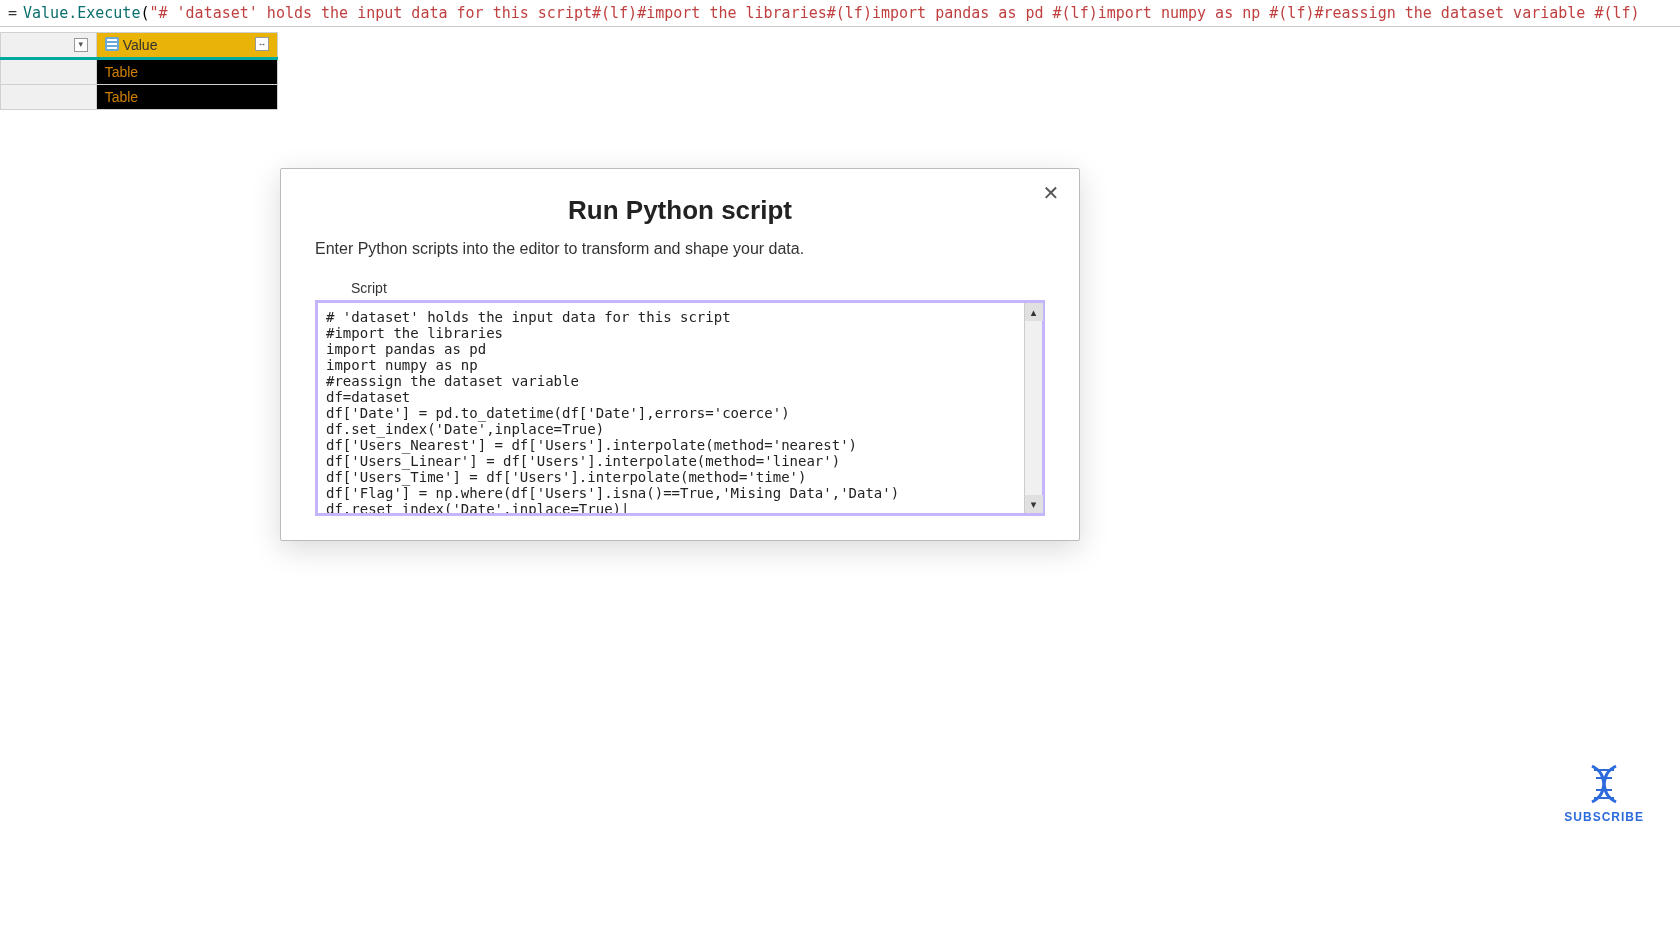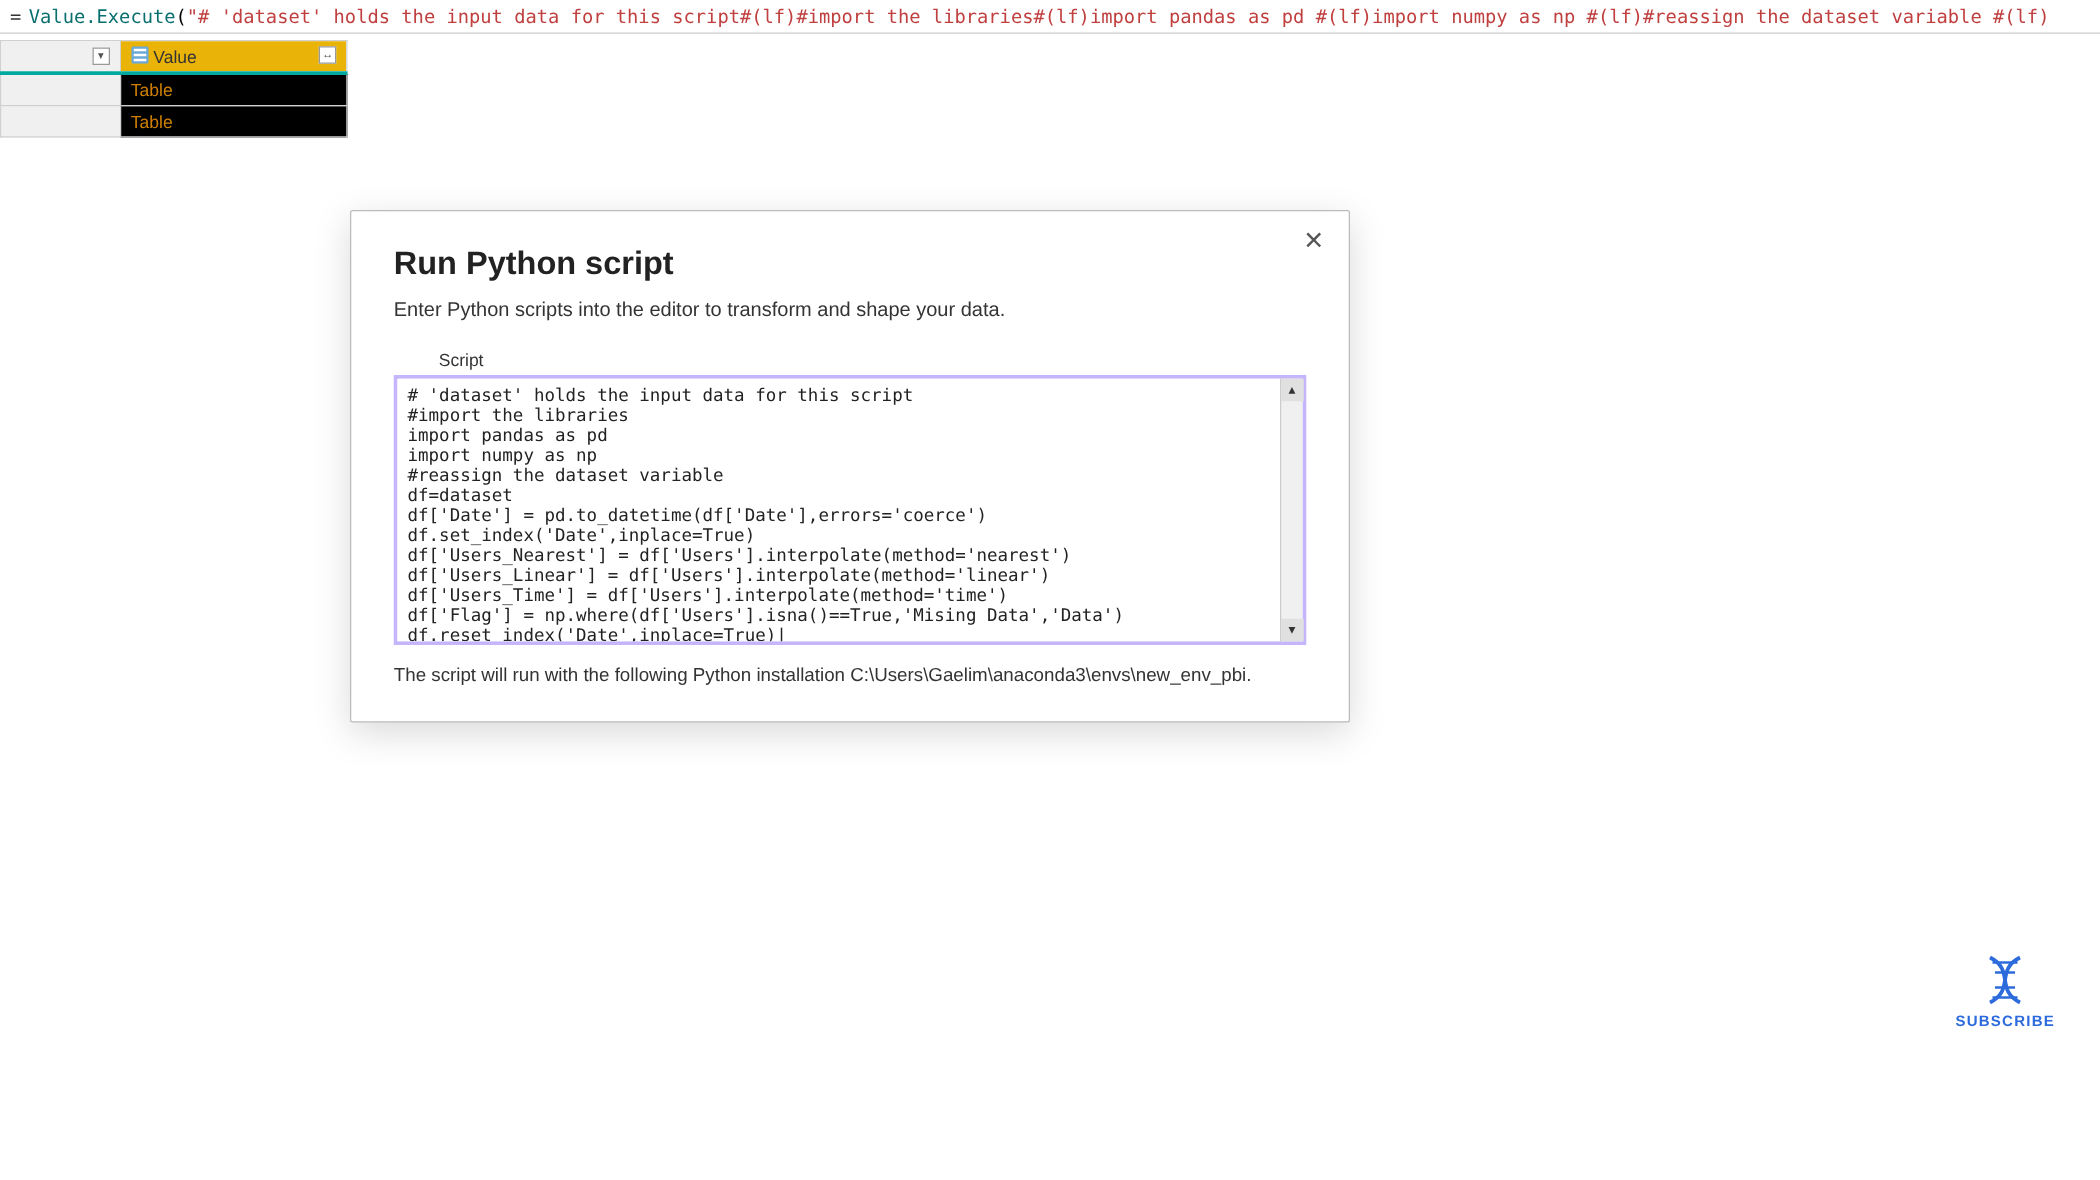--- a/index.html
+++ b/index.html
@@ -112,20 +112,21 @@
     color: #555;
     cursor: pointer;
     line-height: 28px;
     text-align: center;
   }
   .modal h1 {
     font-size: 26px;
     font-weight: 600;
     color: #222;
     margin-bottom: 14px;
+    text-align: center;
   }
   .modal .subtitle {
     font-size: 16px;
     color: #333;
     margin-bottom: 22px;
   }
   .modal .script-label {
     font-size: 14px;
     color: #333;
     margin-bottom: 4px;
@@ -277,21 +278,20 @@
 df['Users_Nearest'] = df['Users'].interpolate(method='nearest')
 df['Users_Linear'] = df['Users'].interpolate(method='linear')
 df['Users_Time'] = df['Users'].interpolate(method='time')
 df['Flag'] = np.where(df['Users'].isna()==True,'Mising Data','Data')
 df.reset_index('Date',inplace=True)|</textarea>
     <div class="fake-scroll">
       <button class="scroll-btn">▴</button>
       <button class="scroll-btn">▾</button>
     </div>
   </div>
-  <p class="info-text">The script will run with the following Python installation C:\Users\Gaelim\anaconda3\envs\new_env_pbi.</p>
 </div>
 
 <div class="subscribe-badge">
   <svg class="dna" viewBox="0 0 44 44">
     <path d="M10 4 C 30 14, 14 30, 34 40" stroke="#2d6bdc" stroke-width="3" fill="none"></path>
     <path d="M34 4 C 14 14, 30 30, 10 40" stroke="#2d6bdc" stroke-width="3" fill="none"></path>
     <line x1="12" y1="8" x2="32" y2="8" stroke="#2d6bdc" stroke-width="2"></line>
     <line x1="14" y1="16" x2="30" y2="16" stroke="#2d6bdc" stroke-width="2"></line>
     <line x1="14" y1="28" x2="30" y2="28" stroke="#2d6bdc" stroke-width="2"></line>
     <line x1="12" y1="36" x2="32" y2="36" stroke="#2d6bdc" stroke-width="2"></line>

